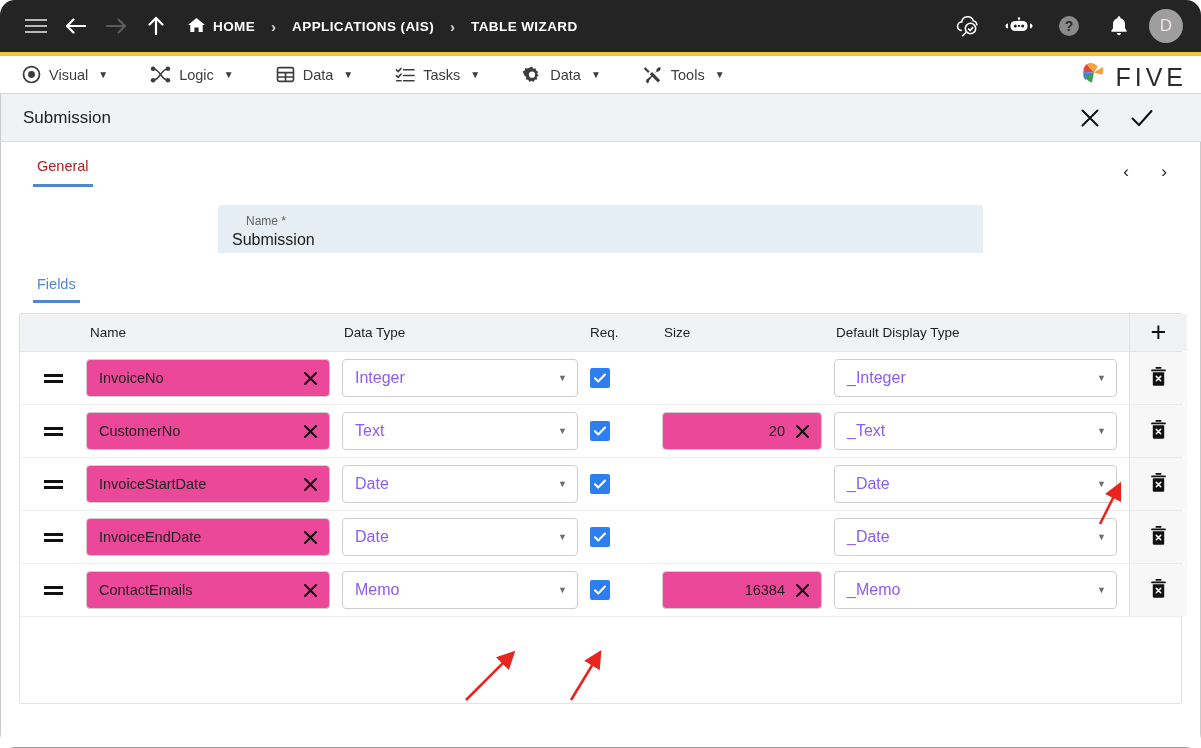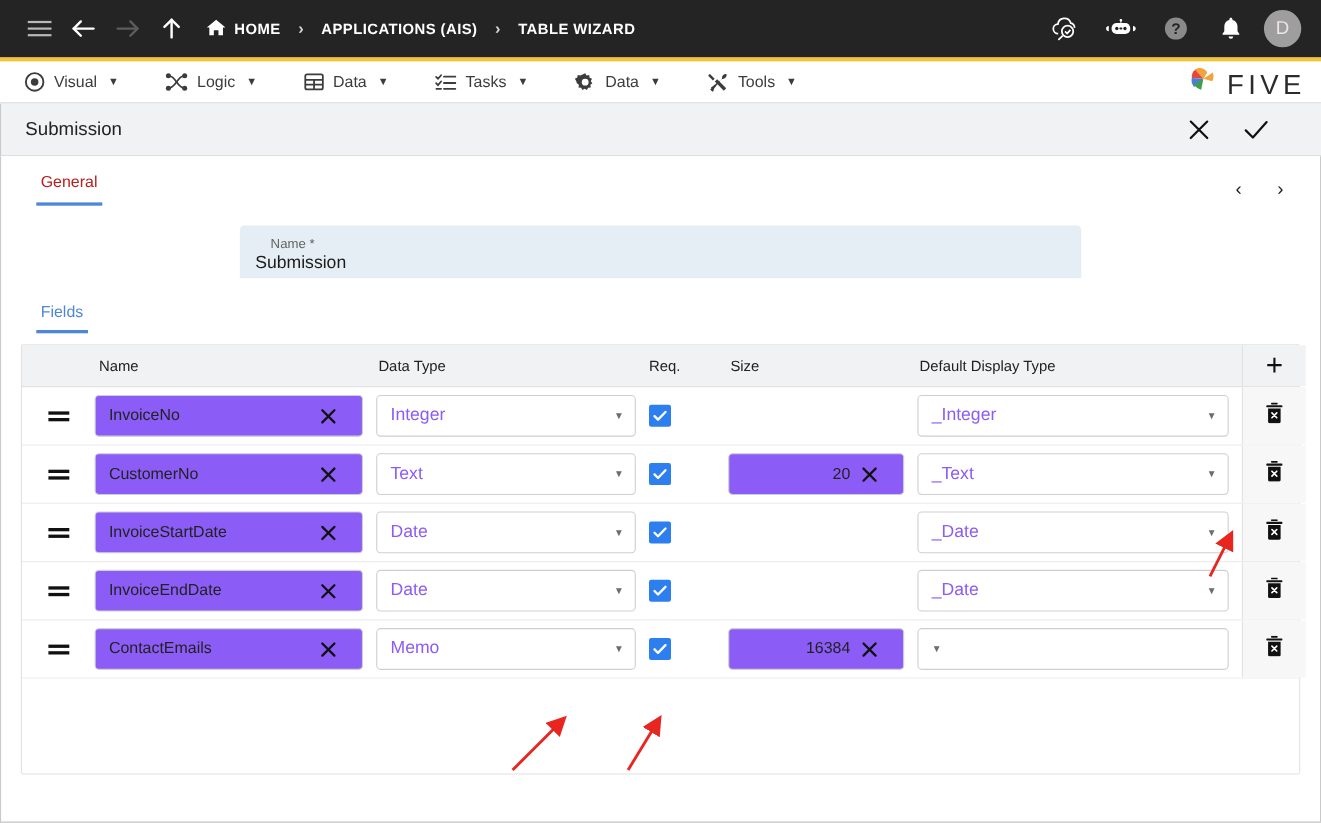--- a/index.html
+++ b/index.html
@@ -3,21 +3,21 @@
 <meta charset="utf-8">
 <style>
   * { box-sizing: border-box; }
   html, body {
     margin: 0; padding: 0;
     width: 1201px; height: 748px;
     background: #ffffff;
     font-family: "Liberation Sans", sans-serif;
     -webkit-font-smoothing: antialiased;
   }
-  .app { position: relative; width: 1201px; height: 748px; overflow: hidden; background:#fff; }
+  .app { position: relative; width: 1201px; height: 748px; overflow: hidden; background:#fff;border-radius:15px; }
 
   
   .topbar {
     height: 52px; background: #242424; display: flex; align-items: center;
     padding: 0 16px; position: relative;
   }
   .topbar-accent { height: 4px; background: #f5c33a; width: 100%; }
   .tb-icon {
     width: 40px; height: 40px; display: flex; align-items: center; justify-content: center;
     color: #ffffff; flex: none;
@@ -105,22 +105,22 @@
   .c-type   { width: 248px; }
   .c-req    { width: 72px; }
   .c-size   { width: 172px; }
   .c-ddt    { width: 295px; }
   .c-act    { width: 58px; justify-content: center; background: #f7f7f7; align-self: stretch;
               border-left: 1px solid #e2e2e2; }
   .grid-head .c-act { background: #f1f2f4; }
   .grid-row:not(.grid-head) { height: 53px; }
 
   .txtbox {
-    height: 38px; border: 1px solid #cfcfcf; border-radius: 4px; background: #8b5cf6;
-    display: flex; align-items: center; padding: 0 20px 0 12px; width: 100%; justify-content: flex-end;
+    height: 38px; border: 1px solid #cfcfcf; border-radius: 4px; background: #ec4899;
+    display: flex; align-items: center; padding: 0 8px 0 12px; width: 100%; justify-content: flex-end;
   }
   .txtbox .val { font-size: 14.5px; color: #222; flex: 1; }
   .txtbox.num .val { text-align: right; padding-right: 6px; }
   .clear-x { width: 22px; display:flex; align-items:center; justify-content:center; color:#111; font-size: 19px; }
 
   .selbox {
     height: 38px; border: 1px solid #cfcfcf; border-radius: 4px; background: #fff;
     display: flex; align-items: center; padding: 0 10px 0 12px; width: 100%;
   }
   .selbox .val { font-size: 16px; color: #8b5cf6; flex: 1; }
@@ -655,20 +655,21 @@
                   <svg width="15" height="15" viewBox="0 0 15 15">
                     <g stroke="#111" stroke-width="2.1" stroke-linecap="round">
                       <path d="M2 2l11 11M13 2L2 13"></path>
                     </g>
                   </svg>
                 </span>
               </div>
             </div>
             <div class="cell c-ddt">
               <div class="selbox">
+                <span class="val">_Memo</span>
                 <span class="sel-caret">▼</span>
               </div>
             </div>
             <div class="cell c-act">
               <span class="trash"><svg width="17" height="19" viewBox="0 0 17 19">
                   <g fill="#111">
                     <rect x="5.5" y="0" width="6" height="1.7" rx=".6"></rect>
                     <rect x="1.2" y="2.4" width="14.6" height="1.9" rx=".6"></rect>
                     <path d="M2.8 5.3h11.4v12.1a1.3 1.3 0 0 1-1.3 1.3H4.1a1.3 1.3 0 0 1-1.3-1.3z"></path>
                   </g>

